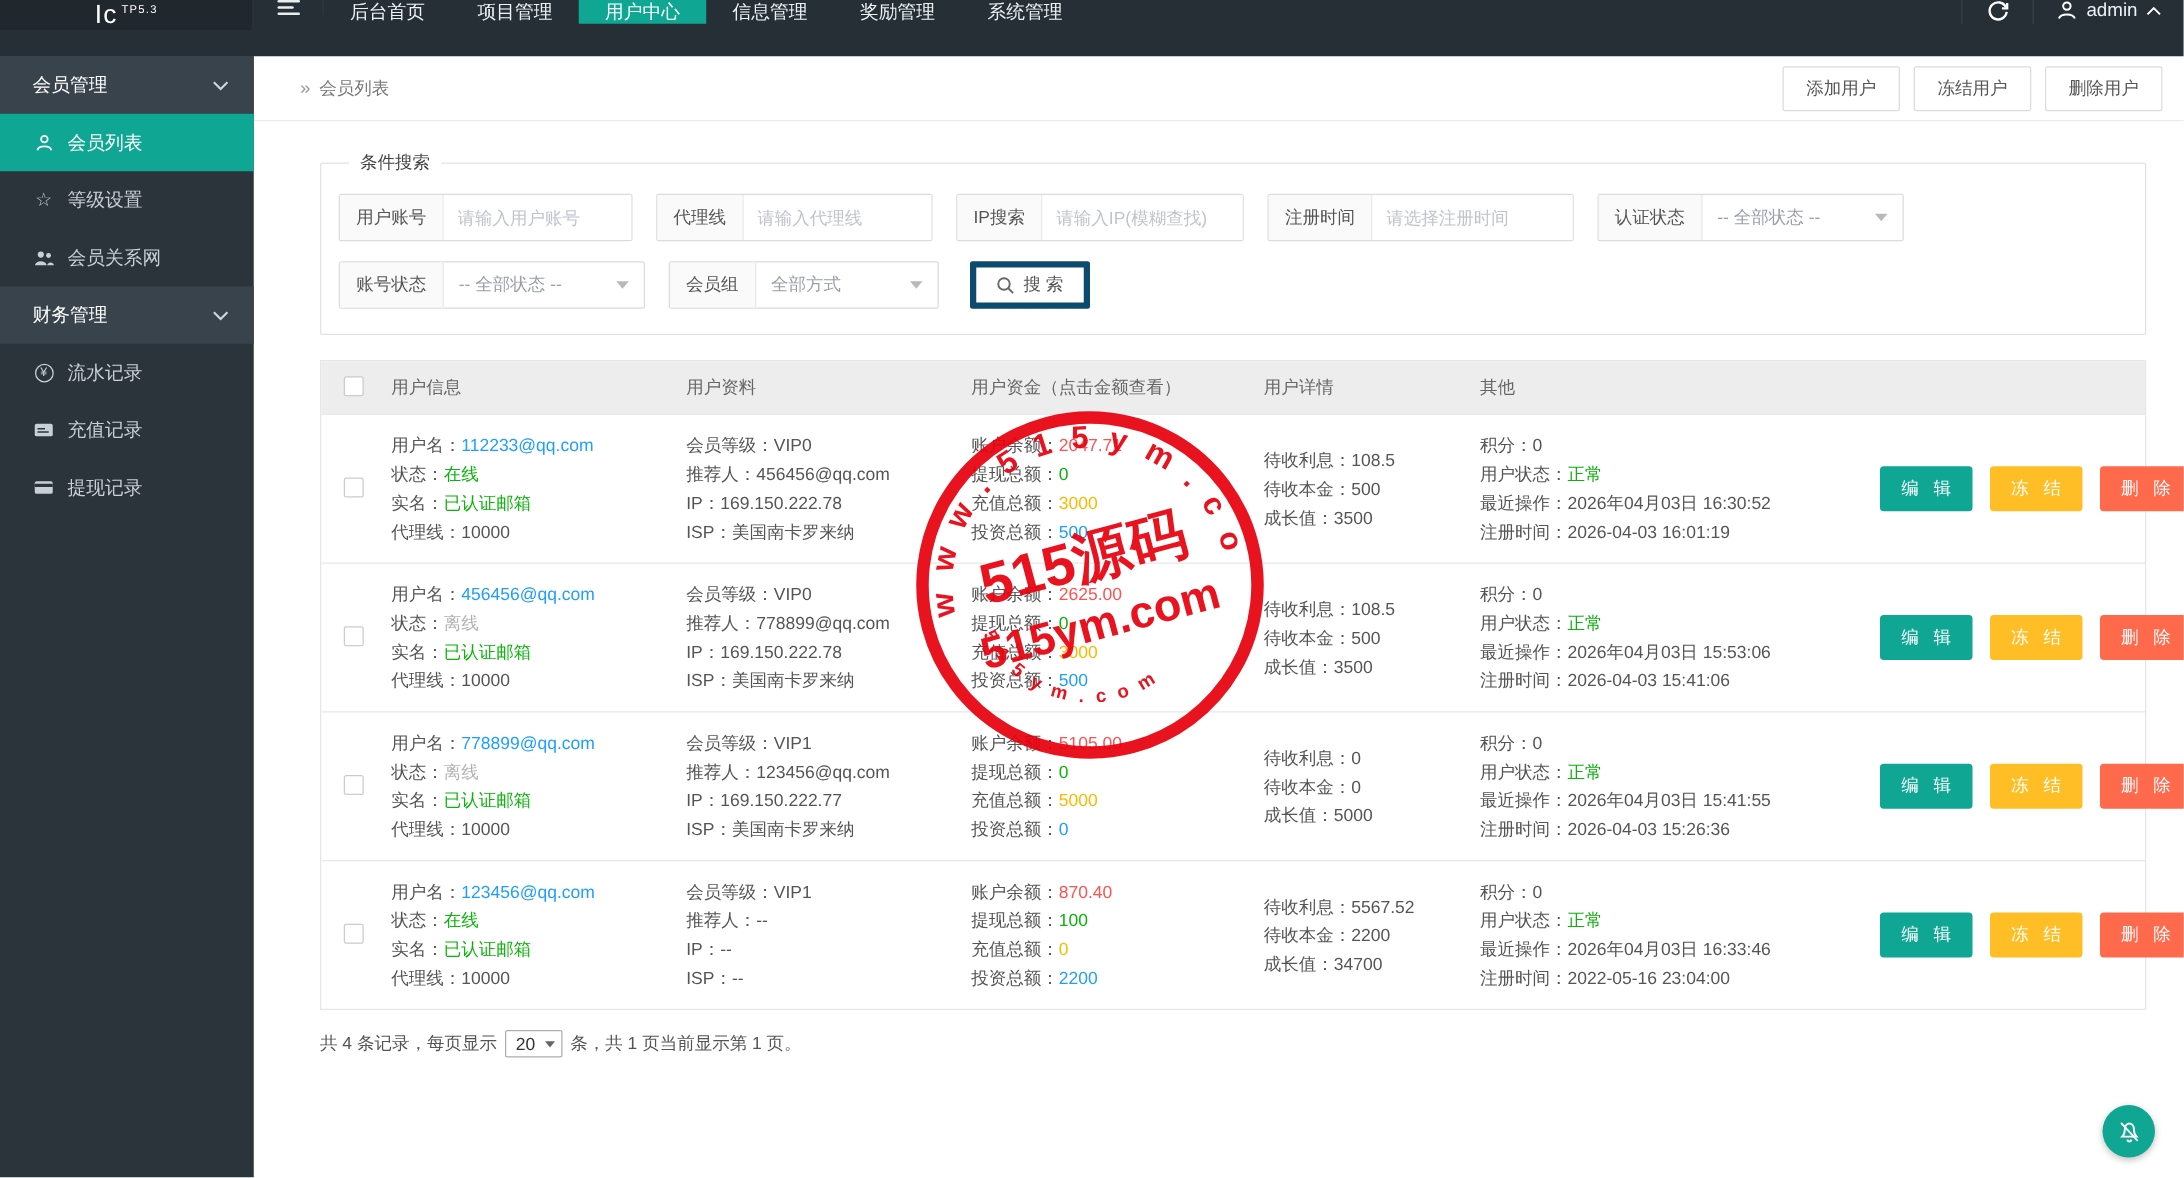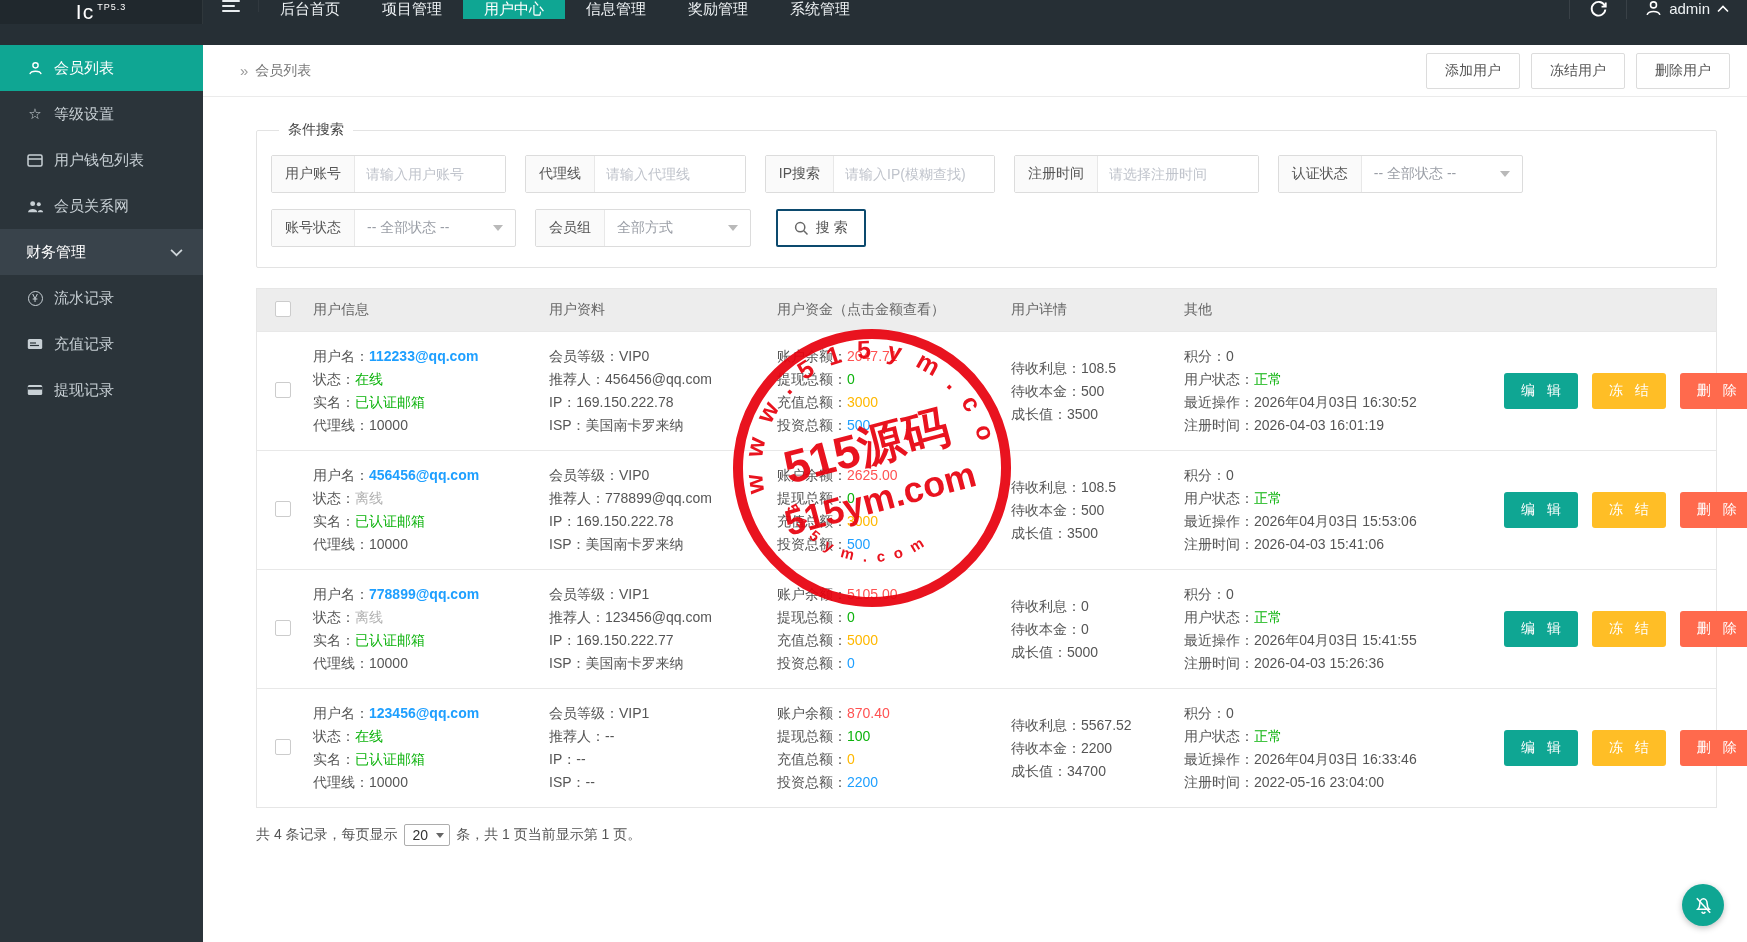--- a/index.html
+++ b/index.html
@@ -56,35 +56,35 @@
   .fgroup .flabel { display:flex; align-items:center; padding:0 13px; background:#fafafa;
     border-right:1px solid #e8e8e8; color:#555; white-space:nowrap; }
   .fgroup input { border:0; outline:0; padding:0 11px; font-size:14px; color:#555; background:#fff;
     font-family:inherit; }
   .fgroup input::placeholder { color:#c0c4cc; }
   .fsel { display:flex; align-items:center; justify-content:space-between; padding:0 12px;
     color:#9a9ea6; cursor:pointer; }
   .caret { width:0; height:0; border-left:5px solid transparent; border-right:5px solid transparent;
     border-top:6px solid #b9b9b9; margin-left:12px; }
   .search-btn { display:inline-flex; align-items:center; gap:7px; height:38px; padding:0 16px;
-    border:2px solid #0c4a6e; border-radius:2px; background:#fff; font-size:14px; color:#555;
+    border:5px solid #0c4a6e; border-radius:2px; background:#fff; font-size:14px; color:#555;
     cursor:pointer; vertical-align:top; margin-left:6px; }
 
   
   .tbl { margin:20px 30px 0 53px; border:1px solid #e6e6e6; }
   .thead, .trow { display:grid; grid-template-columns:56px 236px 228px 234px 173px 320px 1fr;
     align-items:center; }
   .thead { background:#ededed; height:42px; color:#666; font-size:14px; }
   .thead .hcell { padding-right:6px; }
   .trow { border-top:1px solid #e8e8e8; padding:13px 0; font-size:14px; color:#555; }
   .cb { width:16px; height:16px; border:1px solid #ccc; border-radius:2px; background:#fff;
     display:inline-block; cursor:pointer; margin-left:18px; }
   .ln { line-height:23px; white-space:nowrap; }
   .lb { color:#555; }
-  a.v-link { color:#1e9fff; text-decoration:none; cursor:pointer;font-weight:bold; }
+  a.v-link { color:#1e9fff; text-decoration:none; cursor:pointer; }
   .v-on { color:#0db30d; } .v-off { color:#b2b2b2; }
   .v-green { color:#0db30d; } .v-red { color:#ff5252; cursor:pointer; }
   .v-orange { color:#ffb800; cursor:pointer; } .v-blue { color:#1e9fff; cursor:pointer; }
   .acts { display:flex; gap:14px; justify-content:flex-end; padding-right:62px; }
   .abtn { border:0; border-radius:3px; color:#fff; font-size:14px; padding:9px 13px;
     letter-spacing:4px; text-indent:4px; cursor:pointer; white-space:nowrap;
     font-family:inherit; }
   .abtn.edit { background:#0fa693; } .abtn.frz { background:#ffbe26; } .abtn.del { background:#ff6a4d; }
 
   
@@ -134,41 +134,39 @@
       <path d="M2 14 c1.2-4.2 10.8-4.2 12 0" fill="none" stroke="#fff" stroke-width="1.5"></path>
     </svg>
     <span>admin</span>
     <svg width="12" height="8" viewBox="0 0 12 8">
       <polyline points="1,6.5 6,1.5 11,6.5" fill="none" stroke="#fff" stroke-width="1.6"></polyline>
     </svg>
   </div>
 </div>
 
 <div class="sidebar">
+  <div class="side-group">
+    <span>会员管理</span>
+      <span class="grow"></span>
+    <svg width="13" height="9" viewBox="0 0 12 8">
+      <polyline points="1,1.5 6,6.5 11,1.5" fill="none" stroke="#cfd6da" stroke-width="1.6"></polyline>
+      </svg>
+  </div>
   <div class="side-item active">
     <span class="ic">
       <svg width="15" height="15" viewBox="0 0 16 16">
           <circle cx="8" cy="4.6" r="2.8" fill="none" stroke="#fff" stroke-width="1.5"></circle>
           <path d="M2 14 c1.2-4.2 10.8-4.2 12 0" fill="none" stroke="#fff" stroke-width="1.5"></path>
         </svg>
     </span>
     <span>会员列表</span>
   </div>
   <div class="side-item">
     <span class="ic">☆</span>
     <span>等级设置</span>
-  </div>
-  <div class="side-item">
-    <span class="ic">
-      <svg width="16" height="13" viewBox="0 0 16 13">
-          <rect x="1" y="1" width="14" height="11" rx="1.5" fill="none" stroke="#c8d0d5" stroke-width="1.5"></rect>
-          <line x1="1" y1="5" x2="15" y2="5" stroke="#c8d0d5" stroke-width="1.5"></line>
-        </svg>
-    </span>
-    <span>用户钱包列表</span>
   </div>
   <div class="side-item">
     <span class="ic">
       <svg width="17" height="13" viewBox="0 0 18 13">
           <circle cx="6" cy="3.5" r="2.6" fill="#c8d0d5"></circle>
           <circle cx="12.5" cy="4.2" r="2.1" fill="#c8d0d5"></circle>
           <path d="M1 12.5 c.8-4.5 9.2-4.5 10 0 z" fill="#c8d0d5"></path>
           <path d="M11.4 12.5 c.5-3 5.2-3 5.7 0 z" fill="#c8d0d5"></path>
         </svg>
     </span>

